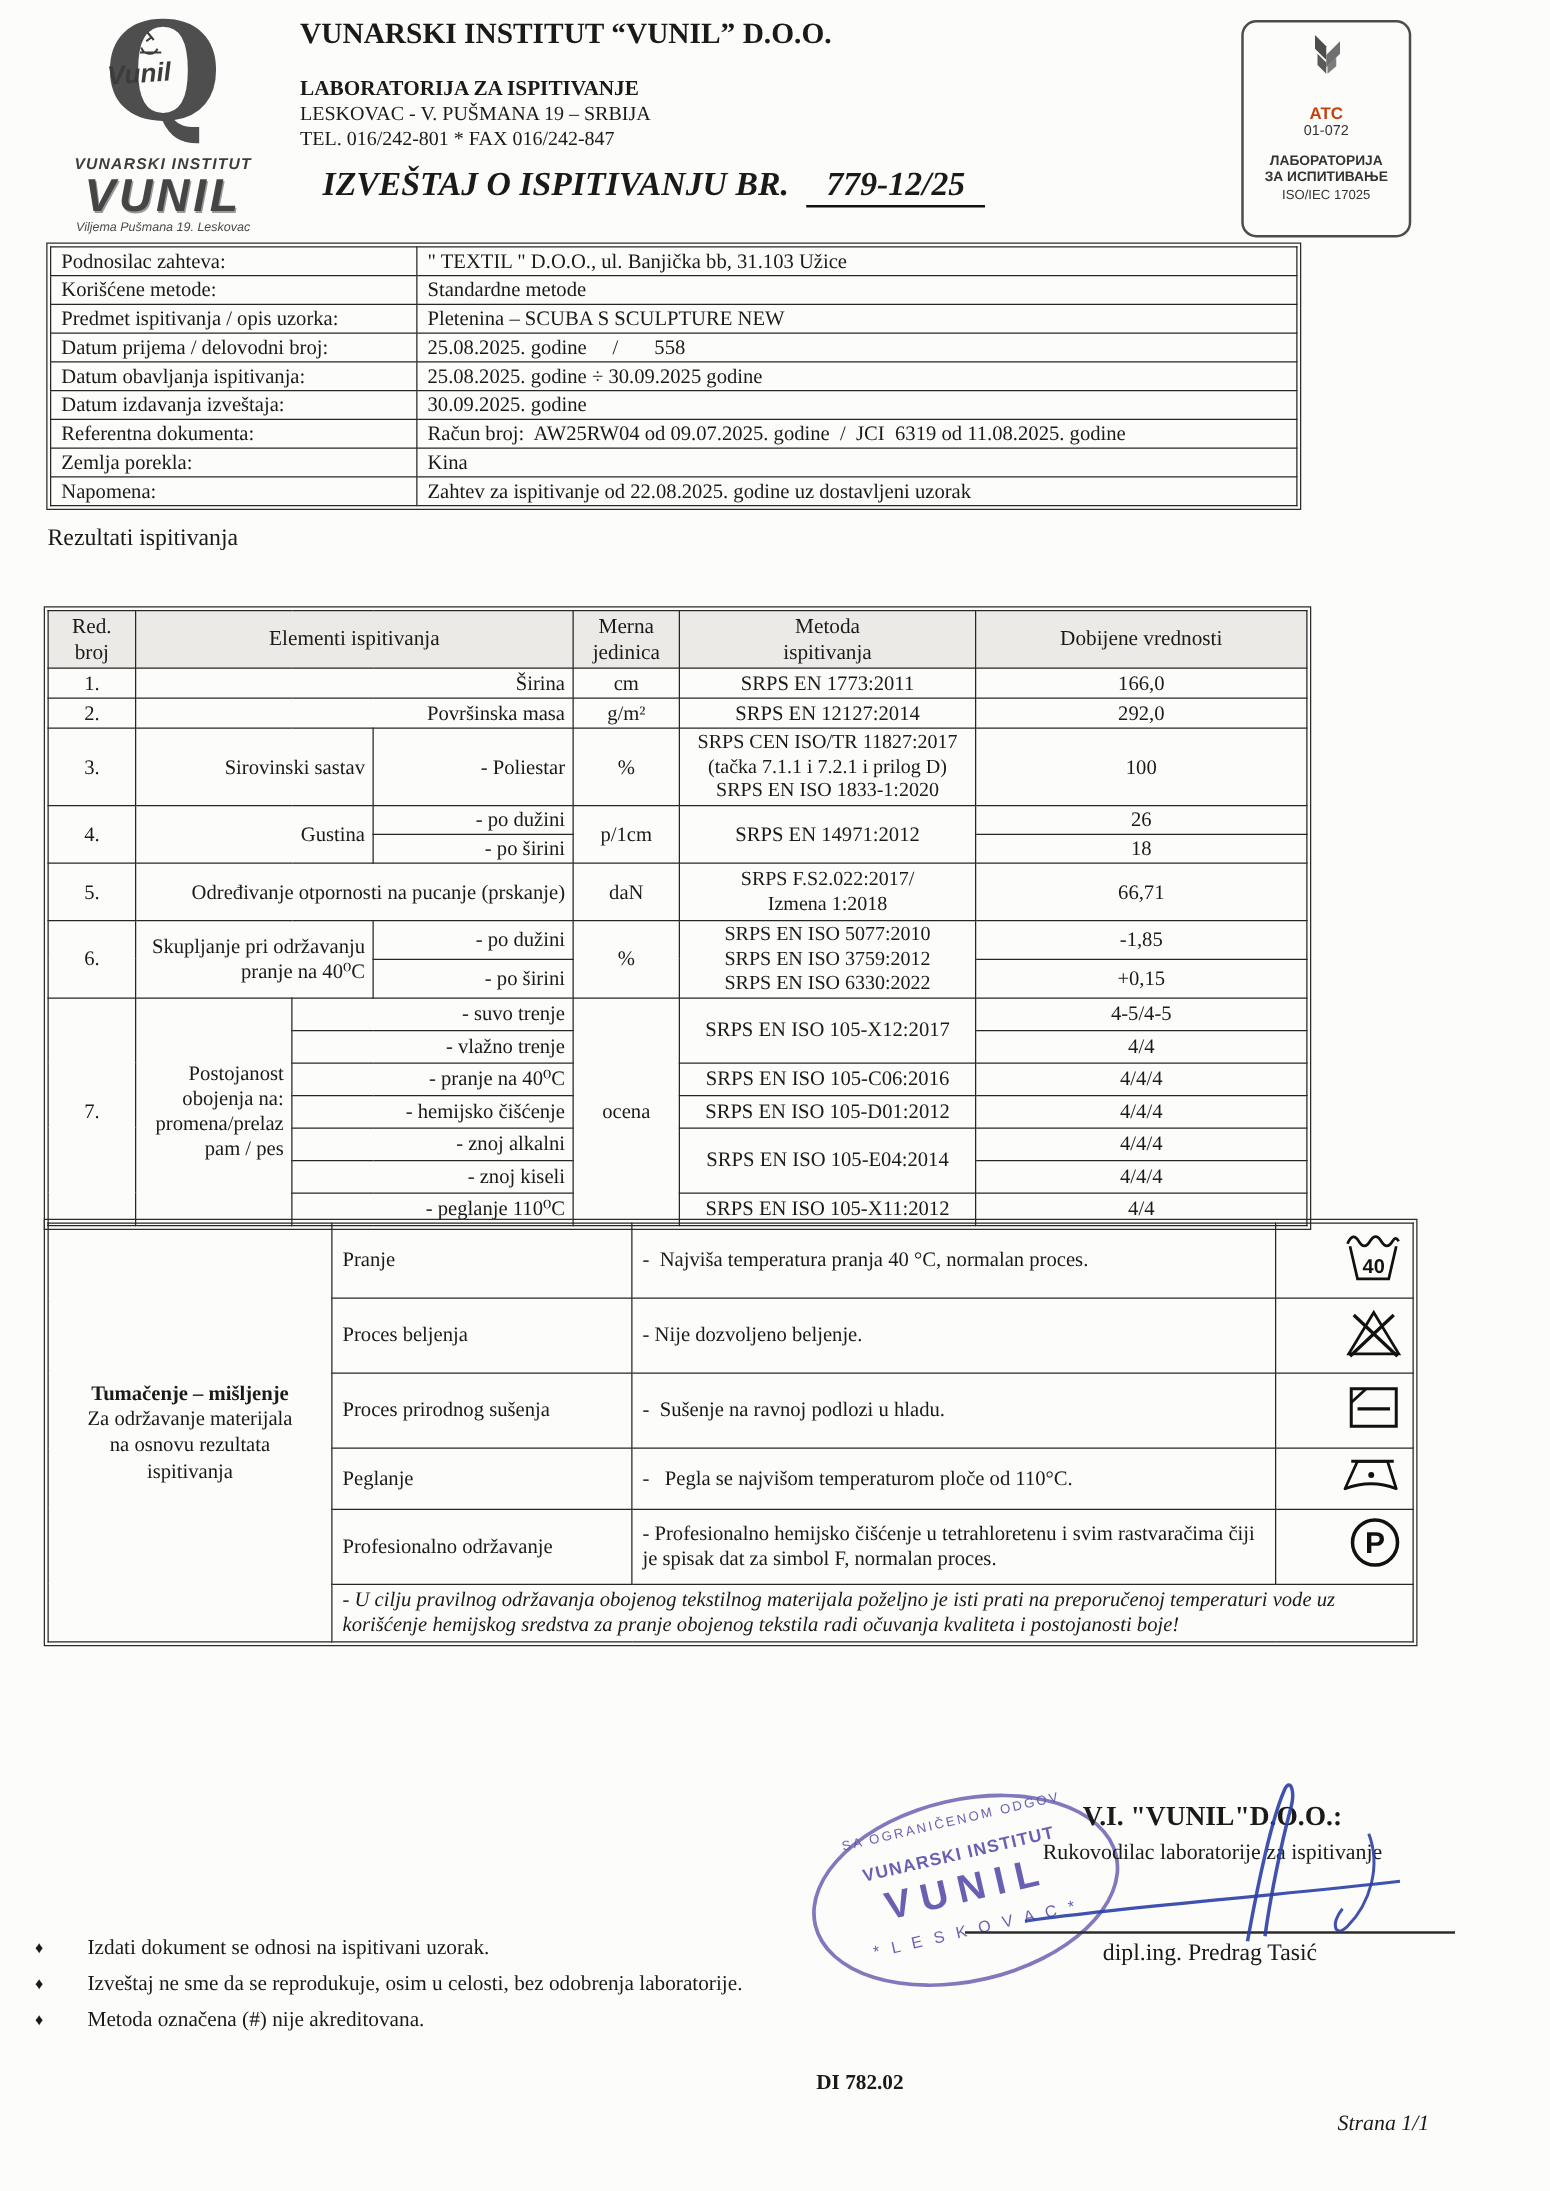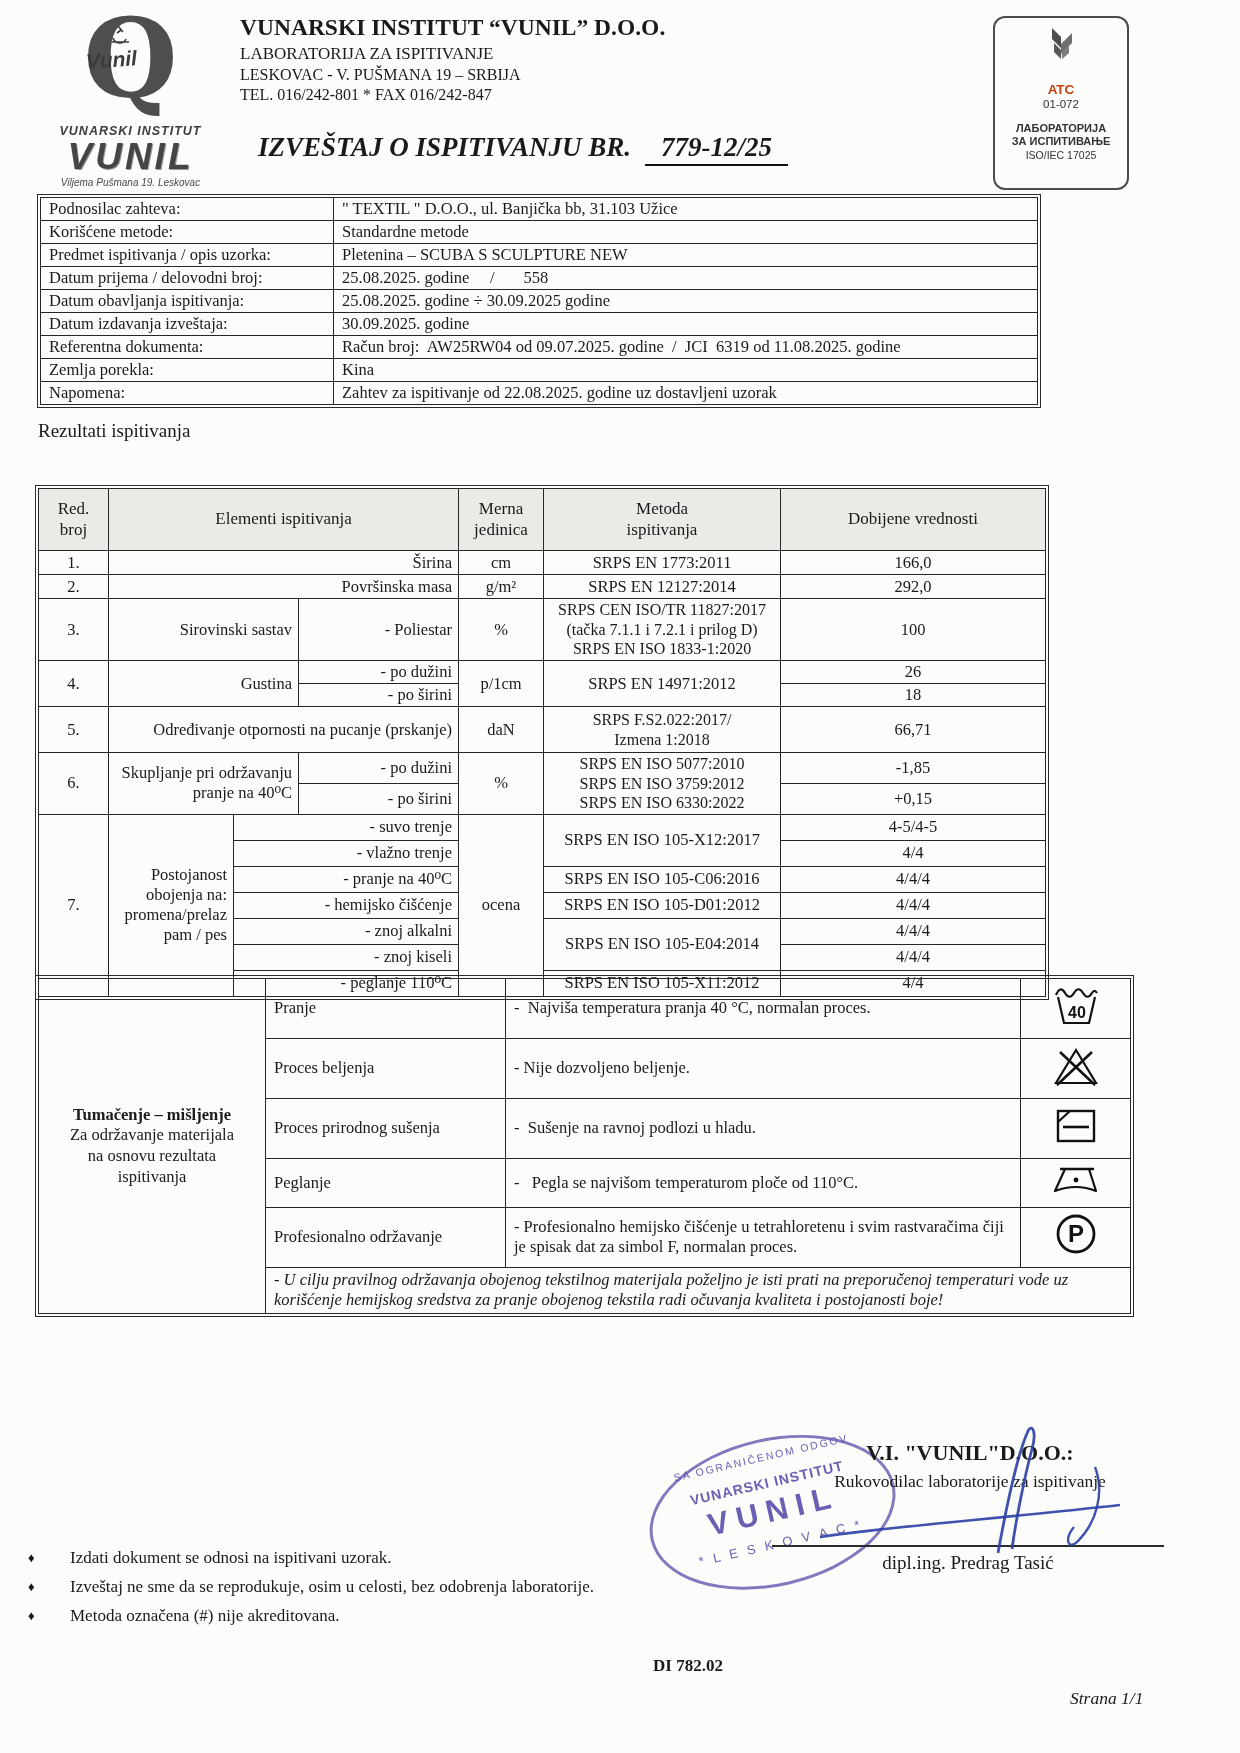--- a/index.html
+++ b/index.html
@@ -20,21 +20,21 @@
   .logo-scope{position:absolute;left:80px;top:18px;}
   .logo-inst{font-family:"Liberation Sans",sans-serif;font-size:12.5px;font-weight:bold;font-style:italic;
              color:#3d3d3d;letter-spacing:1px;margin-top:2px;}
   .logo-brand{font-family:"Liberation Sans",sans-serif;font-size:37px;font-weight:bold;font-style:italic;
               color:#454545;letter-spacing:3px;line-height:38px;
               text-shadow:1px 1px 0 #9a9a9a;}
   .logo-addr{font-family:"Liberation Sans",sans-serif;font-size:10px;font-style:italic;color:#4a4a4a;margin-top:1px;}
 
   .head-center{left:240px;top:14px;width:610px;text-align:left;}
   .company{font-size:23.5px;font-weight:bold;line-height:27px;}
-  .lab{font-size:17px;font-weight:normal;margin-top:3px;}
+  .lab{font-size:17px;font-weight:bold;margin-top:20px;}
   .addr{font-size:16px;margin-top:2px;}
   .tel{font-size:16px;margin-top:2px;}
 
   .badge{left:993px;top:16px;width:132px;height:170px;border:2px solid #4c4c4c;border-radius:12px;
          text-align:center;font-family:"Liberation Sans",sans-serif;}
   .badge-code{font-size:13.5px;font-weight:bold;color:#c2410c;margin-top:16px;}
   .badge-num{font-size:11.5px;color:#333;margin-top:1px;}
   .badge-lab{font-size:11px;font-weight:bold;color:#333;margin-top:12px;line-height:13px;}
   .badge-iso{font-size:10.5px;color:#333;margin-top:1px;}
 
@@ -54,21 +54,21 @@
   .res-table th,.res-table td{border:1px solid #262626;font-size:16.5px;font-weight:normal;
        padding:1px 6px;line-height:1.2;vertical-align:middle;}
   .res-table th{background:#eceae6;font-size:17px;}
   .narrow{display:inline-block;max-width:110px;}
   .mlines span{display:block;line-height:1.22;font-size:16px;}
   .res-table td.l{padding-left:10px;text-align:right;}
 
   .int-table{left:38px;top:978px;width:1092px;}
   .int-table td{border:1px solid #262626;font-size:16.5px;padding:2px 8px;vertical-align:middle;line-height:1.25;}
   .int-head{text-align:center;font-size:16.5px;line-height:1.3;}
-  .icon-cell{text-align:center;padding:2px;}
+  .icon-cell{text-align:right;padding:2px;}
   .note-cell{font-style:italic;font-size:16.5px;line-height:1.45;padding:6px 10px;}
 
   
   .stamp{left:648px;top:1438px;width:252px;height:152px;transform:rotate(-13deg);z-index:1;}
   .stamp-ellipse{position:absolute;left:0;top:0;width:244px;height:142px;border:3.5px solid rgba(97,87,175,.8);
                  border-radius:50%;}
   .stamp-t{position:absolute;width:100%;text-align:center;color:rgba(92,82,172,.92);
            font-family:"Liberation Sans",sans-serif;}
   .stamp-arc{top:12px;font-size:10.5px;letter-spacing:2px;}
   .stamp-l1{top:36px;font-size:14px;font-weight:bold;letter-spacing:1px;}
@@ -180,21 +180,21 @@
     <colgroup>
         <col style="width:70px">
         <col style="width:125px">
         <col style="width:65px">
         <col style="width:160px">
         <col style="width:85px">
         <col style="width:237px">
         <col style="width:265px">
       </colgroup>
     <tbody>
-        <tr style="height:62px">
+        <tr style="height:46px">
       <th>Red. broj</th>
       <th colspan="3">Elementi ispitivanja</th>
       <th>Merna jedinica</th>
       <th><span class="narrow">Metoda ispitivanja</span></th>
       <th>Dobijene vrednosti</th>
     </tr>
     <tr style="height:24px">
       <td class="c">1.</td>
       <td colspan="3" class="l">Širina</td>
       <td class="c">cm</td>

